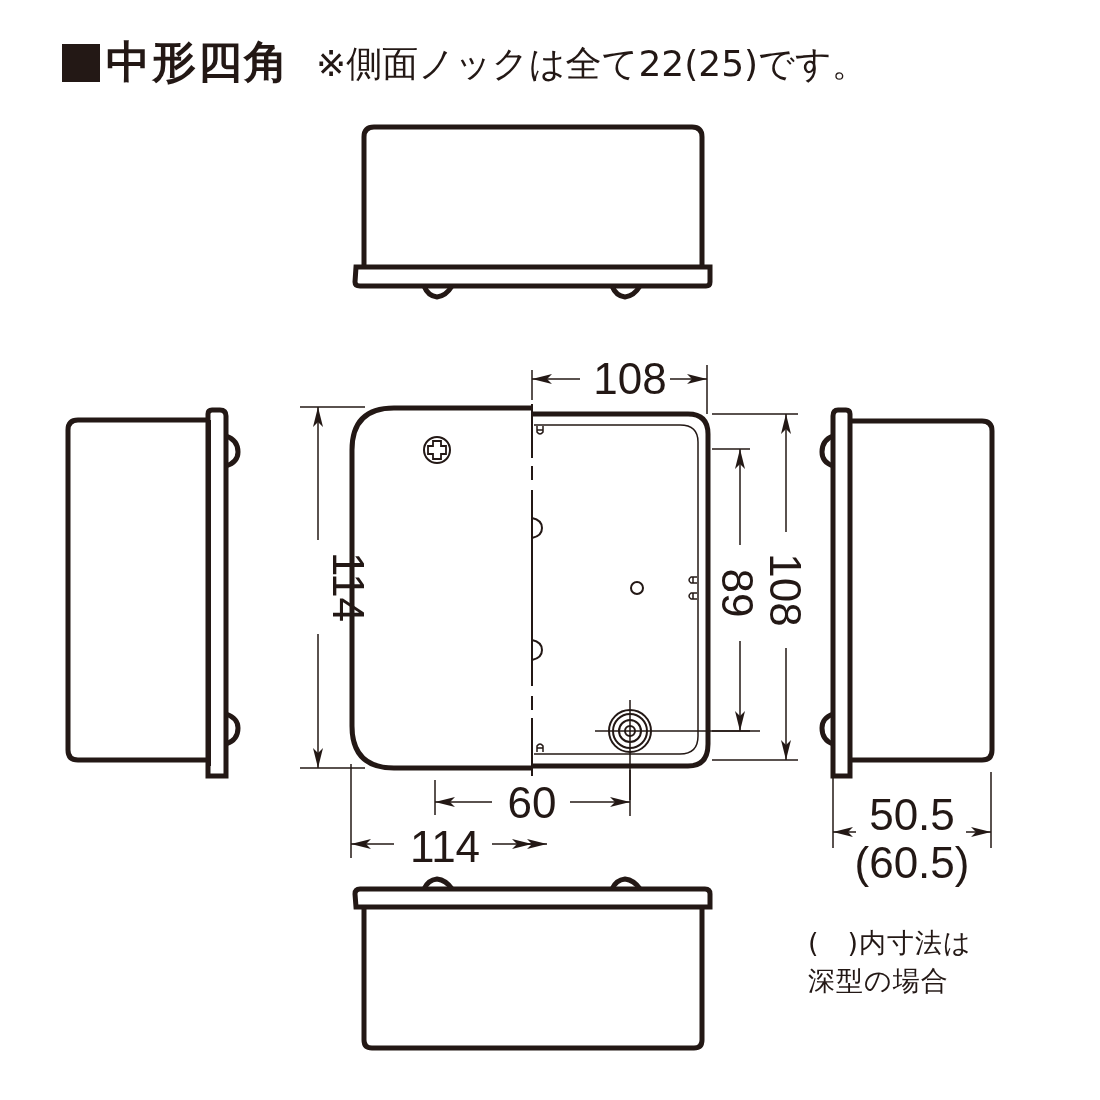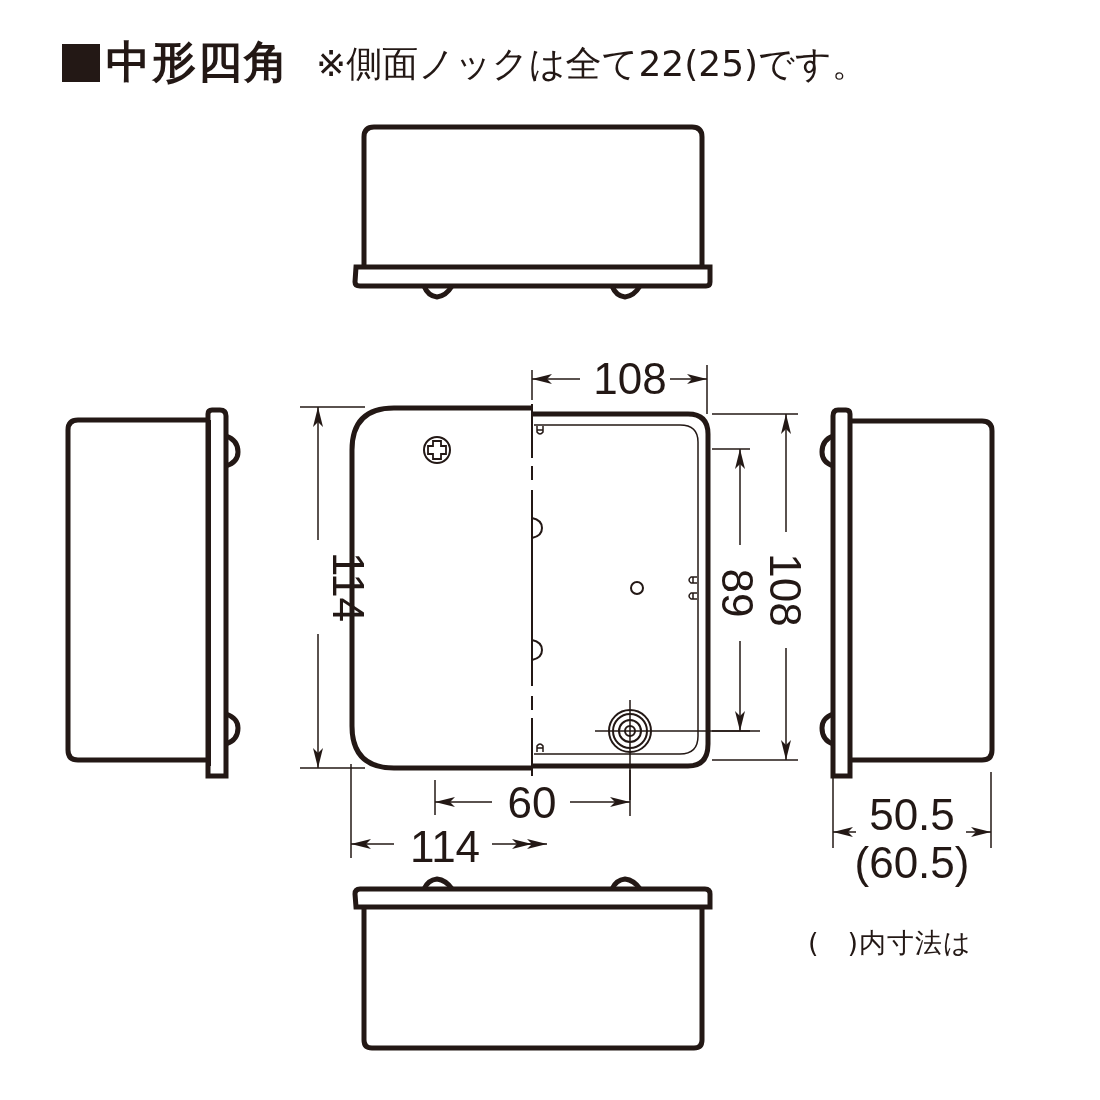--- a/index.html
+++ b/index.html
@@ -137,13 +137,14 @@
   <text class="dim" transform="translate(722,593) rotate(90)" text-anchor="middle">89</text>
   <text class="dim" transform="translate(770,590) rotate(90)" text-anchor="middle">108</text>
   <text class="dim" x="532" y="818" text-anchor="middle">60</text>
   <text class="dim" x="445" y="862" text-anchor="middle">114</text>
   <text class="dim" x="912" y="830" text-anchor="middle">50.5</text>
   <text class="dim" x="912" y="878" text-anchor="middle">(60.5)</text>
 </svg>
 
 <div class="legend">
   <div>(　)内寸法は</div>
+  <div>深型の場合</div>
 </div>
 
 </body></html>

